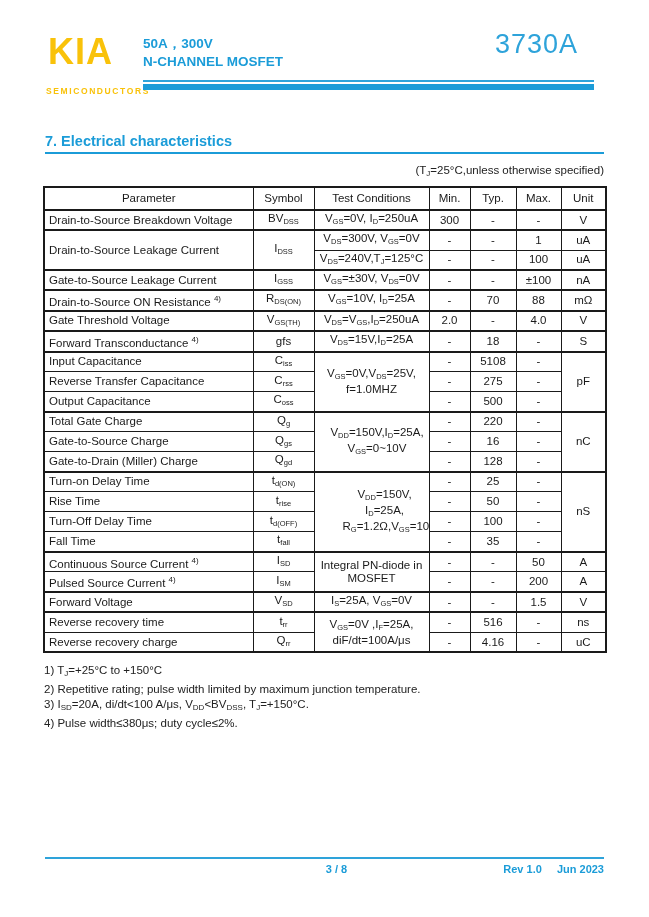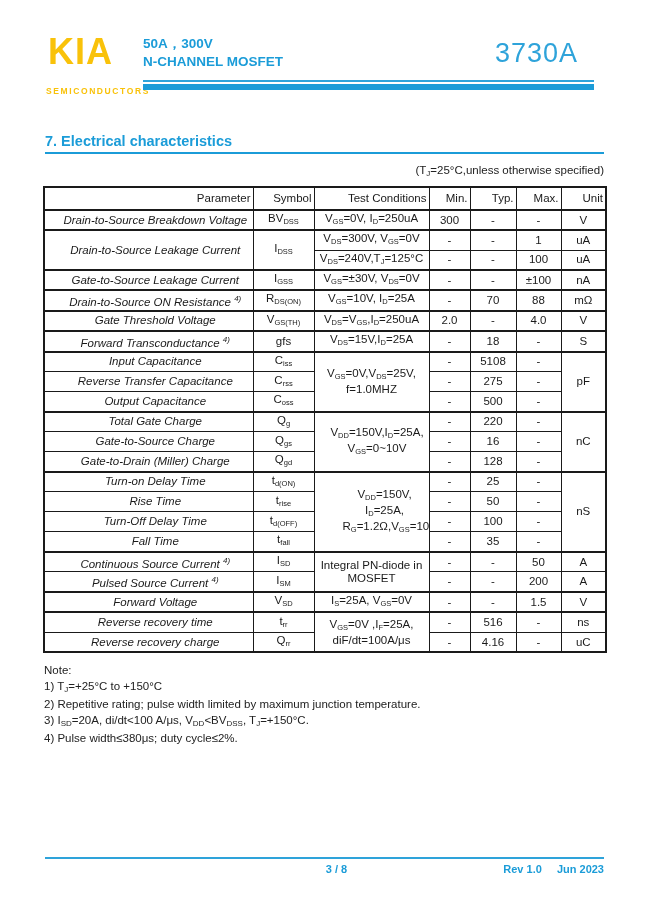--- a/index.html
+++ b/index.html
@@ -15,21 +15,21 @@
   }
   .logo-sub {
     position:absolute; left:46px; top:86px; width:72px;
     font-size:8.5px; font-weight:bold; color:#f9c20a; letter-spacing:1.6px;
   }
   .part-info {
     position:absolute; left:143px; top:35px;
     font-size:13.5px; font-weight:bold; color:#1b9cd8; line-height:18px;
   }
   .part-number {
-    position:absolute; right:71px; top:38px;
+    position:absolute; right:71px; top:29px;
     font-size:27px; color:#2ea3da; letter-spacing:1px;
   }
   .rule-thin  { position:absolute; left:143px; top:80px; width:451px; height:1.5px; background:#2ea3da; }
   .rule-thick { position:absolute; left:143px; top:84px; width:451px; height:6px;   background:#1b9cd8; }
   
   .section-title {
     position:absolute; left:45px; top:133px;
     font-size:14.5px; font-weight:bold; color:#1b9cd8;
   }
   .title-underline { position:absolute; left:45px; top:152px; width:559px; height:2px; background:#1b9cd8; }
@@ -41,22 +41,22 @@
   .spec-table {
     position:absolute; left:43px; top:186px; width:562px;
     border-collapse:collapse; table-layout:fixed;
     font-size:11.5px; color:#1a1a1a;
   }
   .spec-table th, .spec-table td {
     border:1px solid #1a1a1a; text-align:center; vertical-align:middle;
     font-weight:normal; height:20px; line-height:13px; padding:1px 2px;
     overflow:hidden; white-space:nowrap;
   }
-  .spec-table thead th { height:23px; font-size:11.5px;text-align:right; }
-  .spec-table td.param { text-align:center; padding-left:15px;font-style:italic; }
+  .spec-table thead th { height:23px; font-size:11.5px; }
+  .spec-table td.param { text-align:left; padding-left:4px; }
   .spec-table { border:2px solid #1a1a1a; }
   .spec-table tr.group td, .spec-table tr.group th { border-top:2px solid #1a1a1a; }
   .spec-table sub { font-size:7.5px; vertical-align:-2px; letter-spacing:0; }
   .spec-table sup, .notes sup { font-size:8px; }
   sub { font-size:8px; vertical-align:-2px; }
   
   .notes {
     position:absolute; left:44px; top:663px;
     font-size:11.5px; color:#222; line-height:15.5px;
   }
@@ -290,21 +290,20 @@
           <td class="sym">Q<sub>rr</sub></td>
           <td class="min">-</td>
           <td class="typ">4.16</td>
           <td class="max">-</td>
           <td class="unit">uC</td>
         </tr>
       </tbody>
     </table>
 
   <div class="notes">
-    <div>Note:</div>
     <div id="notes-list">
         <div>1) T<sub>J</sub>=+25°C to +150°C</div>
         <div>2) Repetitive rating; pulse width limited by maximum junction temperature.</div>
         <div>3) I<sub>SD</sub>=20A, di/dt&lt;100 A/μs, V<sub>DD</sub>&lt;BV<sub>DSS</sub>, T<sub>J</sub>=+150°C.</div>
         <div>4) Pulse width≤380μs; duty cycle≤2%.</div>
       </div>
   </div>
 
   <div class="footer-rule"></div>
   <div class="footer-page">3 / 8</div>

